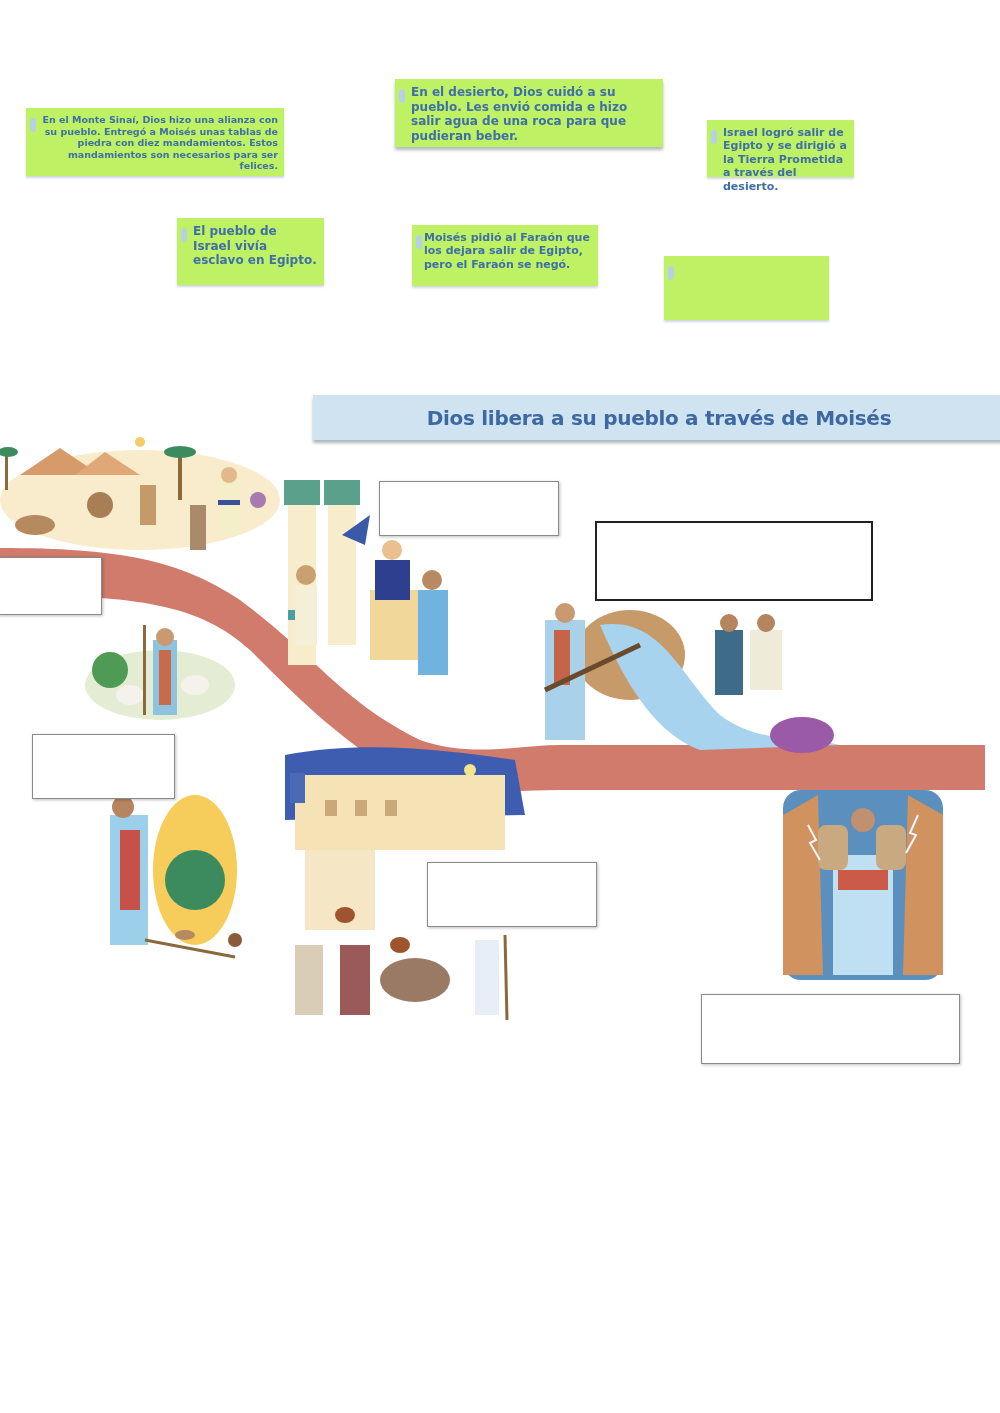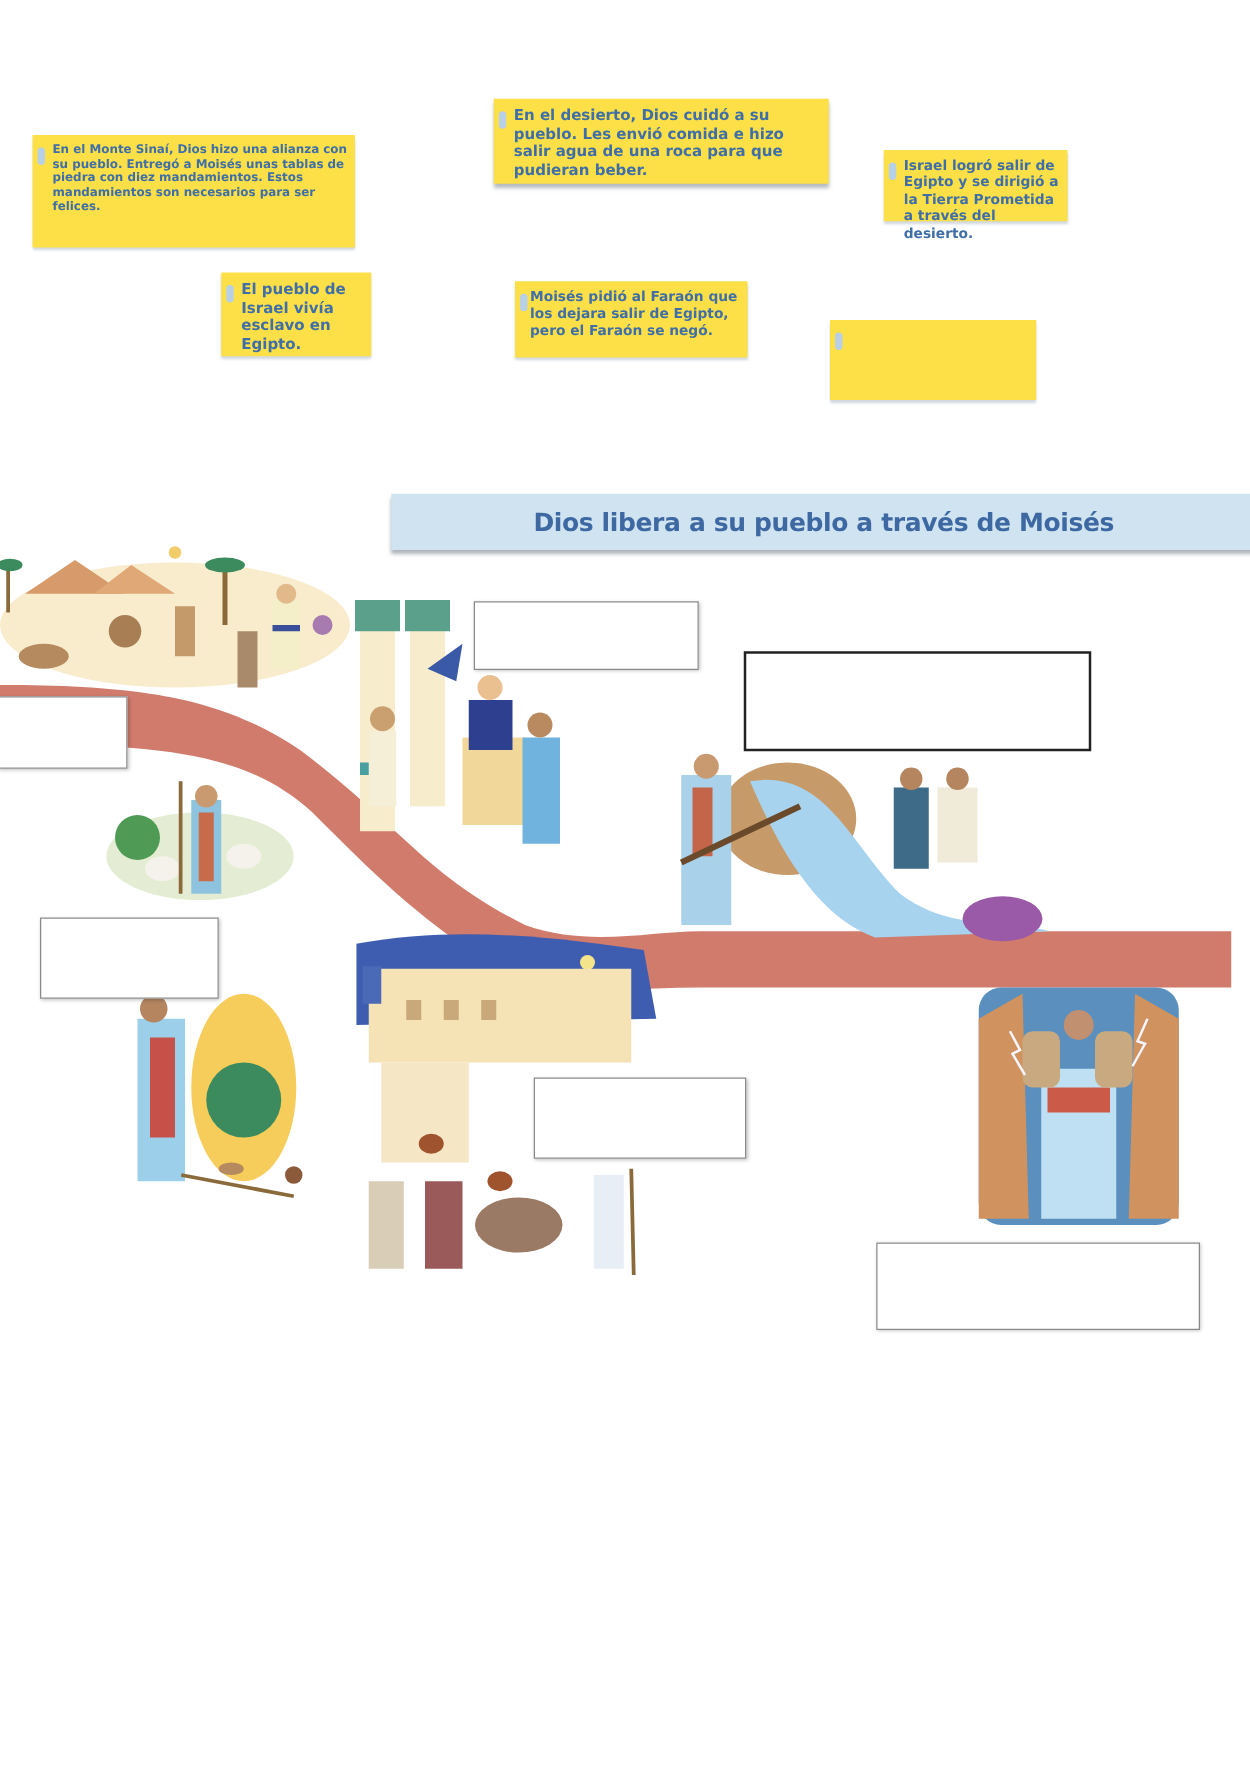--- a/index.html
+++ b/index.html
@@ -1,18 +1,18 @@
 <!DOCTYPE html>
 <html><head>
   <meta charset="utf-8">
   <style>
     html, body { margin: 0; padding: 0; background: #ffffff; }
     body { width: 1000px; height: 1413px; position: relative; overflow: hidden; font-family: "DejaVu Sans", sans-serif; }
     .card {
-      position: absolute; background: #fde047; color: #3f6fa6;
+      position: absolute; background: #bef264; color: #3f6fa6;
       font-weight: bold; box-sizing: border-box; cursor: grab;
       box-shadow: 0 2px 2px rgba(120,140,160,0.35);
       padding: 6px 6px 6px 16px; line-height: 1.22;
     }
     .card .grip { position: absolute; left: 4px; top: 10px; width: 6px; height: 14px; background: #b8d0e6; border-radius: 3px; }
     .title-banner {
       position: absolute; left: 313px; top: 395px; width: 692px; height: 45px;
       background: #cfe3f0; box-shadow: 0 3px 3px rgba(110,120,130,0.55);
       display: flex; align-items: center; justify-content: center;
       color: #3d68a2; font-weight: bold; font-size: 20px; letter-spacing: -0.3px;
@@ -21,36 +21,36 @@
       position: absolute; background: #fff; box-sizing: border-box;
       border: 1.5px solid #8a8a8a; box-shadow: 1px 1px 3px rgba(0,0,0,0.25);
     }
     .dropbox.dark { border: 2px solid #222; box-shadow: none; }
     .illus { position: absolute; }
     svg { display: block; }
   </style>
 </head>
 <body>
 
-<div class="card" style="left:26px;top:108px;width:258px;height:90px;font-size:9.5px;">
+<div class="card" style="left:26px;top:108px;width:258px;height:68px;font-size:9.5px;text-align:right;">
   <span class="grip"></span>
   <span>En el Monte Sinaí, Dios hizo una alianza con su pueblo. Entregó a Moisés unas tablas de piedra con diez mandamientos. Estos mandamientos son necesarios para ser felices.</span>
 </div>
 
 <div class="card" style="left:395px;top:79px;width:268px;height:68px;font-size:12px;box-shadow:0 3px 3px rgba(110,120,130,0.5);">
   <span class="grip"></span>
   <span>En el desierto, Dios cuidó a su pueblo. Les envió comida e hizo salir agua de una roca para que pudieran beber.</span>
 </div>
 
 <div class="card" style="left:707px;top:120px;width:147px;height:57px;font-size:11px;">
   <span class="grip"></span>
   <span>Israel logró salir de Egipto y se dirigió a la Tierra Prometida a través del desierto.</span>
 </div>
 
-<div class="card" style="left:177px;top:218px;width:120px;height:67px;font-size:12px;">
+<div class="card" style="left:177px;top:218px;width:147px;height:67px;font-size:12px;">
   <span class="grip"></span>
   <span>El pueblo de Israel vivía esclavo en Egipto.</span>
 </div>
 
 <div class="card" style="left:412px;top:225px;width:186px;height:61px;font-size:11px;padding-left:12px;">
   <span class="grip"></span>
   <span>Moisés pidió al Faraón que los dejara salir de Egipto, pero el Faraón se negó.</span>
 </div>
 
 <div class="card" style="left:664px;top:256px;width:165px;height:64px;font-size:11px;">

